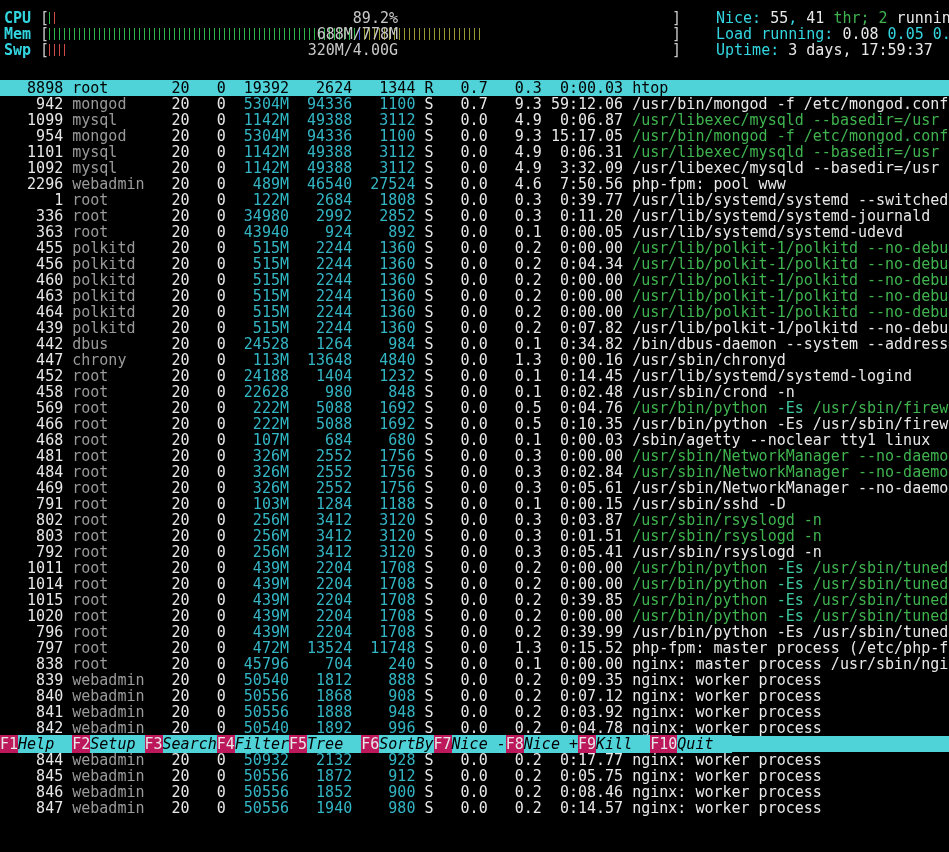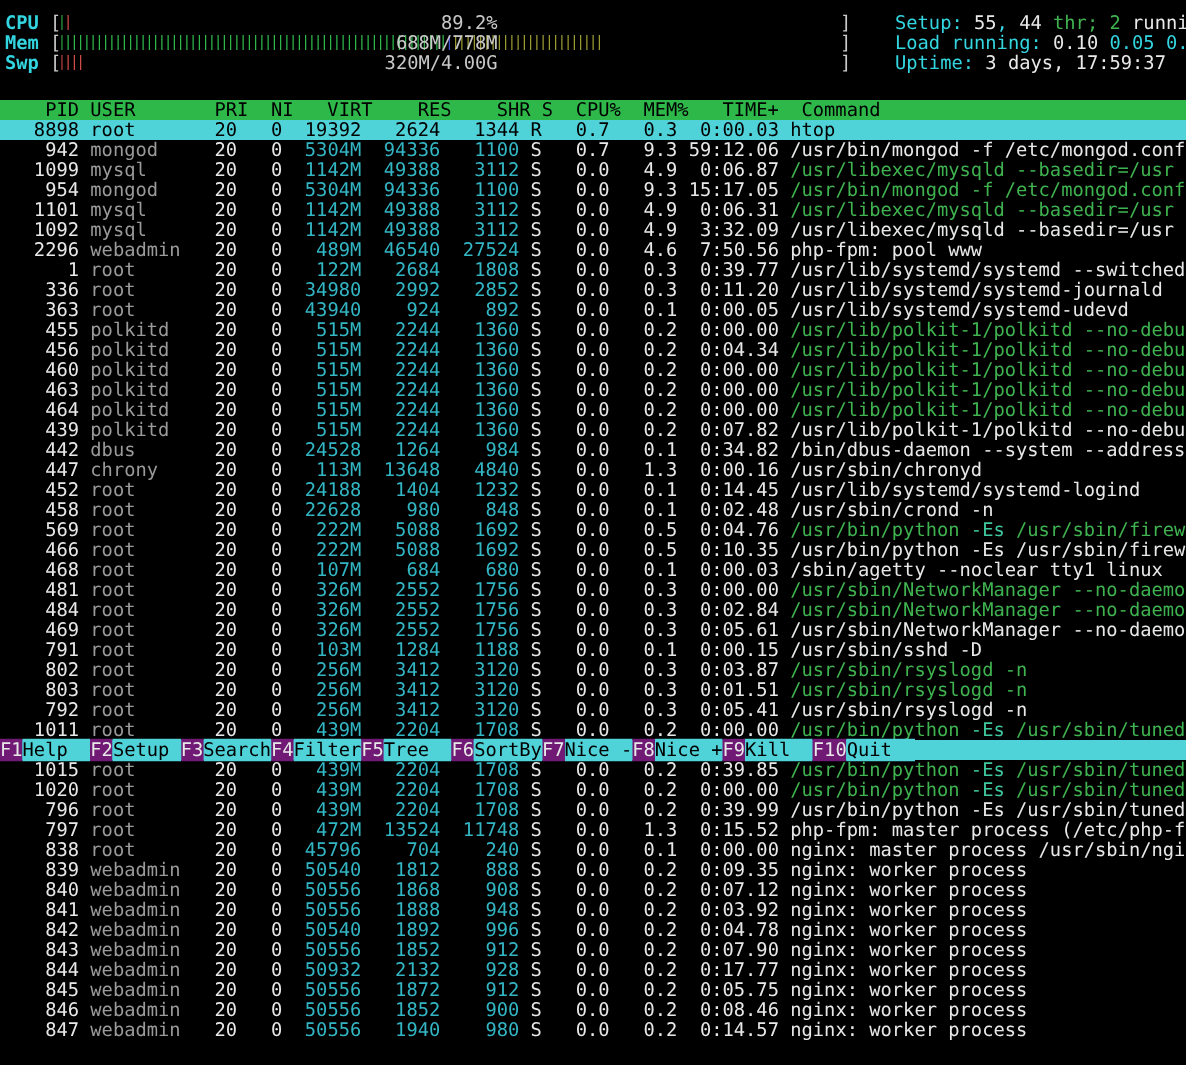--- a/index.html
+++ b/index.html
@@ -3,21 +3,21 @@
 <meta charset="utf-8">
 <style>
   html,body{margin:0;padding:0;background:#000;}
   body{
     width:949px;height:852px;overflow:hidden;
     font-family:"DejaVu Sans Mono","Liberation Mono",monospace;
     font-size:15px;line-height:16px;
     color:#d0d0d0;
     -webkit-font-smoothing:none;
   }
-  .screen{position:relative;width:949px;height:608px;background:#000;}
+  .screen{position:relative;width:949px;height:752px;background:#000;}
 
   
   .header{position:absolute;left:0;top:0;width:949px;height:64px;}
   .meters{position:absolute;left:0;top:10px;width:680px;}
   .meter-row{position:relative;height:16px;white-space:pre;}
   .meter-label{position:absolute;left:4px;top:0;color:#33d6e0;font-weight:bold;letter-spacing:0px;}
   .bracket{position:absolute;top:0;color:#c8c8c8;}
   .bracket.l{left:40px;}
   .bracket.r{left:672px;}
   .bar{position:absolute;left:49px;top:2px;height:12px;width:620px;overflow:hidden;}
@@ -43,22 +43,22 @@
   .c-time{color:#e8e8e8;}
   .cmd-white{color:#e8e8e8;}
   .cmd-green{color:#3fb34f;}
   .cmd-arg{color:#3fc9a0;}
   .sel .c-pid,.sel .c-user,.sel .c-num,.sel .c-mem,.sel .c-state,
   .sel .c-time,.sel .cmd-white,.sel .cmd-green,.sel .cmd-arg{color:#000;}
 
   
   .fnbar{position:absolute;left:0;bottom:0;width:949px;height:16px;
          background:#4fd2d8;white-space:pre;}
-  .fnkey{background:#701a75;color:#e8e8e8;}
-  .fnlbl{background:#4fd2d8;color:#000;}
+  .fnkey{background:#be185d;color:#e8e8e8;}
+  .fnlbl{background:#4fd2d8;color:#000;font-style:italic;}
 </style>
 </head>
 <body>
 
 <div class="screen">
 
   <div class="header">
 
     <div class="meters">
 
@@ -81,28 +81,27 @@
       <div class="meter-row">
         <span class="meter-label">Swp</span>
         <span class="bracket l">[</span>
         <span class="bar" id="swp-bar"><i style="background:#d04a4a"></i><i style="background:#d04a4a"></i><i style="background:#d04a4a"></i><i style="background:#d04a4a"></i><i style="background:transparent"></i><i style="background:transparent"></i><i style="background:transparent"></i><i style="background:transparent"></i><i style="background:transparent"></i><i style="background:transparent"></i><i style="background:transparent"></i><i style="background:transparent"></i><i style="background:transparent"></i><i style="background:transparent"></i><i style="background:transparent"></i><i style="background:transparent"></i><i style="background:transparent"></i><i style="background:transparent"></i><i style="background:transparent"></i><i style="background:transparent"></i><i style="background:transparent"></i><i style="background:transparent"></i><i style="background:transparent"></i><i style="background:transparent"></i><i style="background:transparent"></i><i style="background:transparent"></i><i style="background:transparent"></i><i style="background:transparent"></i><i style="background:transparent"></i><i style="background:transparent"></i><i style="background:transparent"></i><i style="background:transparent"></i><i style="background:transparent"></i><i style="background:transparent"></i><i style="background:transparent"></i><i style="background:transparent"></i><i style="background:transparent"></i><i style="background:transparent"></i><i style="background:transparent"></i><i style="background:transparent"></i><i style="background:transparent"></i><i style="background:transparent"></i><i style="background:transparent"></i><i style="background:transparent"></i><i style="background:transparent"></i><i style="background:transparent"></i><i style="background:transparent"></i><i style="background:transparent"></i><i style="background:transparent"></i><i style="background:transparent"></i><i style="background:transparent"></i><i style="background:transparent"></i><i style="background:transparent"></i><i style="background:transparent"></i><i style="background:transparent"></i><i style="background:transparent"></i><i style="background:transparent"></i><i style="background:transparent"></i><i style="background:transparent"></i><i style="background:transparent"></i><i style="background:transparent"></i><i style="background:transparent"></i><i style="background:transparent"></i><i style="background:transparent"></i><i style="background:transparent"></i><i style="background:transparent"></i><i style="background:transparent"></i><i style="background:transparent"></i><i style="background:transparent"></i><i style="background:transparent"></i><i style="background:transparent"></i><i style="background:transparent"></i><i style="background:transparent"></i><i style="background:transparent"></i><i style="background:transparent"></i><i style="background:transparent"></i><i style="background:transparent"></i><i style="background:transparent"></i><i style="background:transparent"></i><i style="background:transparent"></i><i style="background:transparent"></i><i style="background:transparent"></i><i style="background:transparent"></i><i style="background:transparent"></i><i style="background:transparent"></i><i style="background:transparent"></i><i style="background:transparent"></i><i style="background:transparent"></i><i style="background:transparent"></i><i style="background:transparent"></i><i style="background:transparent"></i><i style="background:transparent"></i><i style="background:transparent"></i><i style="background:transparent"></i><i style="background:transparent"></i><i style="background:transparent"></i><i style="background:transparent"></i><i style="background:transparent"></i><i style="background:transparent"></i><i style="background:transparent"></i><i style="background:transparent"></i><i style="background:transparent"></i><i style="background:transparent"></i><i style="background:transparent"></i><i style="background:transparent"></i><i style="background:transparent"></i><i style="background:transparent"></i><i style="background:transparent"></i><i style="background:transparent"></i><i style="background:transparent"></i><i style="background:transparent"></i><i style="background:transparent"></i><i style="background:transparent"></i><i style="background:transparent"></i><i style="background:transparent"></i><i style="background:transparent"></i><i style="background:transparent"></i><i style="background:transparent"></i><i style="background:transparent"></i><i style="background:transparent"></i><i style="background:transparent"></i><i style="background:transparent"></i><i style="background:transparent"></i><i style="background:transparent"></i></span>
         <span class="meter-text">320M/4.00G</span>
         <span class="bracket r">]</span>
       </div>
     </div>
 
     <div class="sysinfo">
-      <div><span>Setup: </span><span class="v-white">55</span><span>, </span><span class="v-white">44</span><span class="v-green"> thr; </span><span class="v-green">2</span><span class="v-white"> running</span></div>
-      <div><span>Load running: </span><span class="v-white">0.10</span><span class="v-cyan"> 0.05</span><span class="v-cyan"> 0.05</span></div>
+      <div><span>Nice: </span><span class="v-white">55</span><span>, </span><span class="v-white">41</span><span class="v-green"> thr; </span><span class="v-green">2</span><span class="v-white"> running</span></div>
+      <div><span>Load running: </span><span class="v-white">0.08</span><span class="v-cyan"> 0.05</span><span class="v-cyan"> 0.05</span></div>
       <div><span>Uptime: </span><span class="v-white">3 days, 17:59:37</span></div>
     </div>
   </div>
 
   <div class="tbl">
-    <div class="row hdr" id="table-header">    PID USER       PRI  NI   VIRT    RES    SHR S  CPU%  MEM%   TIME+  Command</div>
     <div id="table-body">
         <div class="row sel"><span class="c-pid">   8898</span><span class="c-user"> root     </span><span class="c-num">  20</span><span class="c-num">   0</span><span class="c-mem">  19392</span><span class="c-mem">   2624</span><span class="c-mem">   1344</span><span class="c-state"> R</span><span class="c-num">   0.7</span><span class="c-num">   0.3</span><span class="c-time">  0:00.03</span><span> <span class="cmd-white">htop</span></span></div>
         <div class="row"><span class="c-pid">    942</span><span class="c-user"> mongod   </span><span class="c-num">  20</span><span class="c-num">   0</span><span class="c-mem">  5304M</span><span class="c-mem">  94336</span><span class="c-mem">   1100</span><span class="c-state"> S</span><span class="c-num">   0.7</span><span class="c-num">   9.3</span><span class="c-time"> 59:12.06</span><span> <span class="cmd-white">/usr/bin/mongod -f /etc/mongod.conf</span></span></div>
         <div class="row"><span class="c-pid">   1099</span><span class="c-user"> mysql    </span><span class="c-num">  20</span><span class="c-num">   0</span><span class="c-mem">  1142M</span><span class="c-mem">  49388</span><span class="c-mem">   3112</span><span class="c-state"> S</span><span class="c-num">   0.0</span><span class="c-num">   4.9</span><span class="c-time">  0:06.87</span><span> <span class="cmd-green">/usr/libexec/mysqld --basedir=/usr --datadir=/var/lib/my</span></span></div>
         <div class="row"><span class="c-pid">    954</span><span class="c-user"> mongod   </span><span class="c-num">  20</span><span class="c-num">   0</span><span class="c-mem">  5304M</span><span class="c-mem">  94336</span><span class="c-mem">   1100</span><span class="c-state"> S</span><span class="c-num">   0.0</span><span class="c-num">   9.3</span><span class="c-time"> 15:17.05</span><span> <span class="cmd-green">/usr/bin/mongod -f /etc/mongod.conf</span></span></div>
         <div class="row"><span class="c-pid">   1101</span><span class="c-user"> mysql    </span><span class="c-num">  20</span><span class="c-num">   0</span><span class="c-mem">  1142M</span><span class="c-mem">  49388</span><span class="c-mem">   3112</span><span class="c-state"> S</span><span class="c-num">   0.0</span><span class="c-num">   4.9</span><span class="c-time">  0:06.31</span><span> <span class="cmd-green">/usr/libexec/mysqld --basedir=/usr --datadir=/var/lib/my</span></span></div>
         <div class="row"><span class="c-pid">   1092</span><span class="c-user"> mysql    </span><span class="c-num">  20</span><span class="c-num">   0</span><span class="c-mem">  1142M</span><span class="c-mem">  49388</span><span class="c-mem">   3112</span><span class="c-state"> S</span><span class="c-num">   0.0</span><span class="c-num">   4.9</span><span class="c-time">  3:32.09</span><span> <span class="cmd-white">/usr/libexec/mysqld --basedir=/usr --datadir=/var/lib/my</span></span></div>
         <div class="row"><span class="c-pid">   2296</span><span class="c-user"> webadmin </span><span class="c-num">  20</span><span class="c-num">   0</span><span class="c-mem">   489M</span><span class="c-mem">  46540</span><span class="c-mem">  27524</span><span class="c-state"> S</span><span class="c-num">   0.0</span><span class="c-num">   4.6</span><span class="c-time">  7:50.56</span><span> <span class="cmd-white">php-fpm: pool www</span></span></div>
         <div class="row"><span class="c-pid">      1</span><span class="c-user"> root     </span><span class="c-num">  20</span><span class="c-num">   0</span><span class="c-mem">   122M</span><span class="c-mem">   2684</span><span class="c-mem">   1808</span><span class="c-state"> S</span><span class="c-num">   0.0</span><span class="c-num">   0.3</span><span class="c-time">  0:39.77</span><span> <span class="cmd-white">/usr/lib/systemd/systemd --switched-root --system --dese</span></span></div>
         <div class="row"><span class="c-pid">    336</span><span class="c-user"> root     </span><span class="c-num">  20</span><span class="c-num">   0</span><span class="c-mem">  34980</span><span class="c-mem">   2992</span><span class="c-mem">   2852</span><span class="c-state"> S</span><span class="c-num">   0.0</span><span class="c-num">   0.3</span><span class="c-time">  0:11.20</span><span> <span class="cmd-white">/usr/lib/systemd/systemd-journald</span></span></div>

